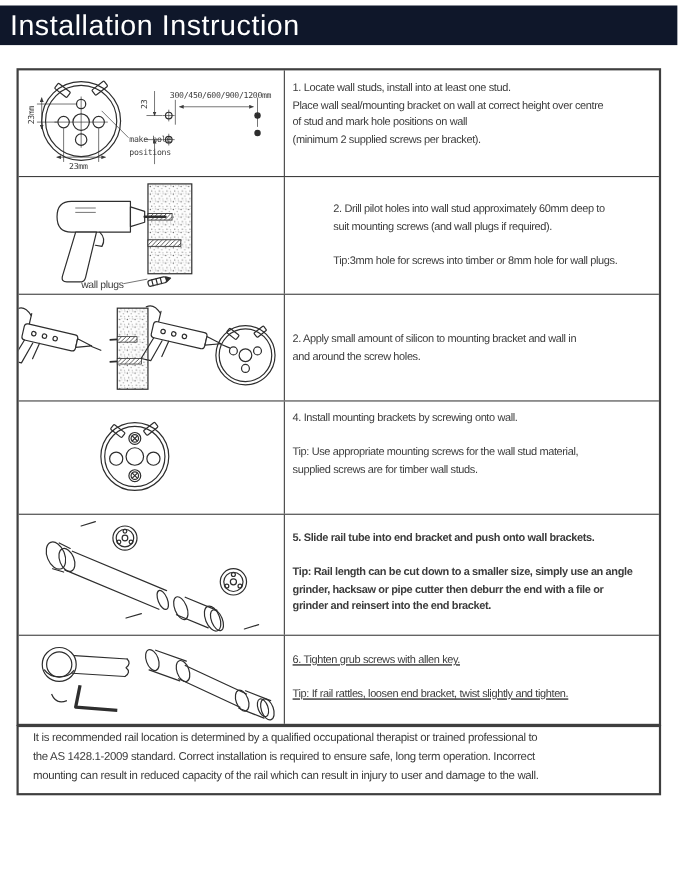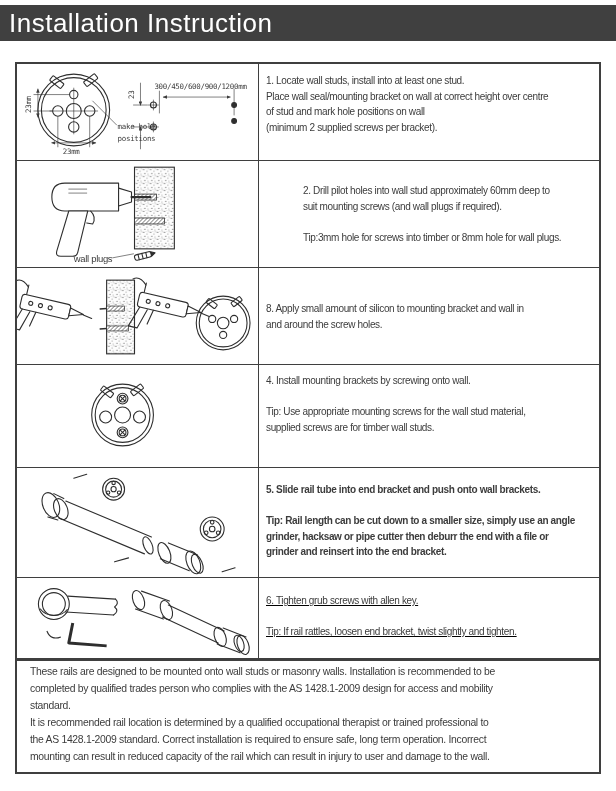--- a/index.html
+++ b/index.html
@@ -1,19 +1,19 @@
 <!DOCTYPE html>
 <html><head>
 <meta charset="utf-8">
 <style>
   html,body{margin:0;padding:0;background:#fff;}
   body{width:616px;height:791px;font-family:"Liberation Sans",sans-serif;position:relative;overflow:hidden;}
 
   
-  .titlebar{margin-top:5px;height:36px;background:#404040;color:#fff;
+  .titlebar{margin-top:5px;height:36px;background:#0f172a;color:#fff;
     display:flex;align-items:center;padding-left:9px;}
   .titlebar h1{margin:0;font-size:26px;font-weight:normal;letter-spacing:.5px;
     font-family:"Liberation Sans",sans-serif;}
 
   
   .itable{margin:21px 15px 0 15px;border:2px solid #3f3f3f;width:586px;box-sizing:border-box;}
   .irow{display:flex;border-bottom:1.5px solid #3f3f3f;}
   .irow:last-child{border-bottom:none;text-decoration:underline;}
   .dcell{width:242px;border-right:1.5px solid #3f3f3f;position:relative;flex:none;box-sizing:border-box;}
   .tcell{flex:1;padding:0 4px 0 7px;box-sizing:border-box;}
@@ -216,21 +216,21 @@
           <rect x="190" y="33" width="11" height="5" rx="1" transform="rotate(38 195.5 35.5)"></rect>
           <rect x="215" y="31" width="11" height="5" rx="1" transform="rotate(-38 220.5 33.5)"></rect>
           <circle cx="207" cy="55" r="5.8"></circle>
           <circle cx="196" cy="51" r="3.6"></circle>
           <circle cx="218" cy="51" r="3.6"></circle>
           <circle cx="207" cy="67" r="3.6"></circle>
         </g>
       </svg>
     </div>
     <div class="tcell">
-      <p class="steptext">8. Apply small amount of silicon to mounting bracket and wall in
+      <p class="steptext">2. Apply small amount of silicon to mounting bracket and wall in
 and around the screw holes.</p>
     </div>
   </div>
 
   <div class="irow">
     <div class="dcell r4">
       <svg viewBox="0 0 242 102">
         <g class="lineart">
           <circle cx="106" cy="50" r="31"></circle>
           <circle cx="106" cy="50" r="27.5"></circle>
@@ -354,19 +354,16 @@
     <div class="tcell">
       <p class="steptext">6. Tighten grub screws with allen key.
 
 Tip: If rail rattles, loosen end bracket, twist slightly and tighten.</p>
     </div>
   </div>
 
 </div>
 
 <div class="warnbox">
-  <p class="warn-para">These rails are designed to be mounted onto wall studs or masonry walls. Installation is recommended to be
-completed by qualified trades person who complies with the AS 1428.1-2009 design for access and mobility
-standard.</p>
   <p class="warn-para">It is recommended rail location is determined by a qualified occupational therapist or trained professional to
 the AS 1428.1-2009 standard. Correct installation is required to ensure safe, long term operation. Incorrect
 mounting can result in reduced capacity of the rail which can result in injury to user and damage to the wall.</p>
 </div>
 
 </body></html>

